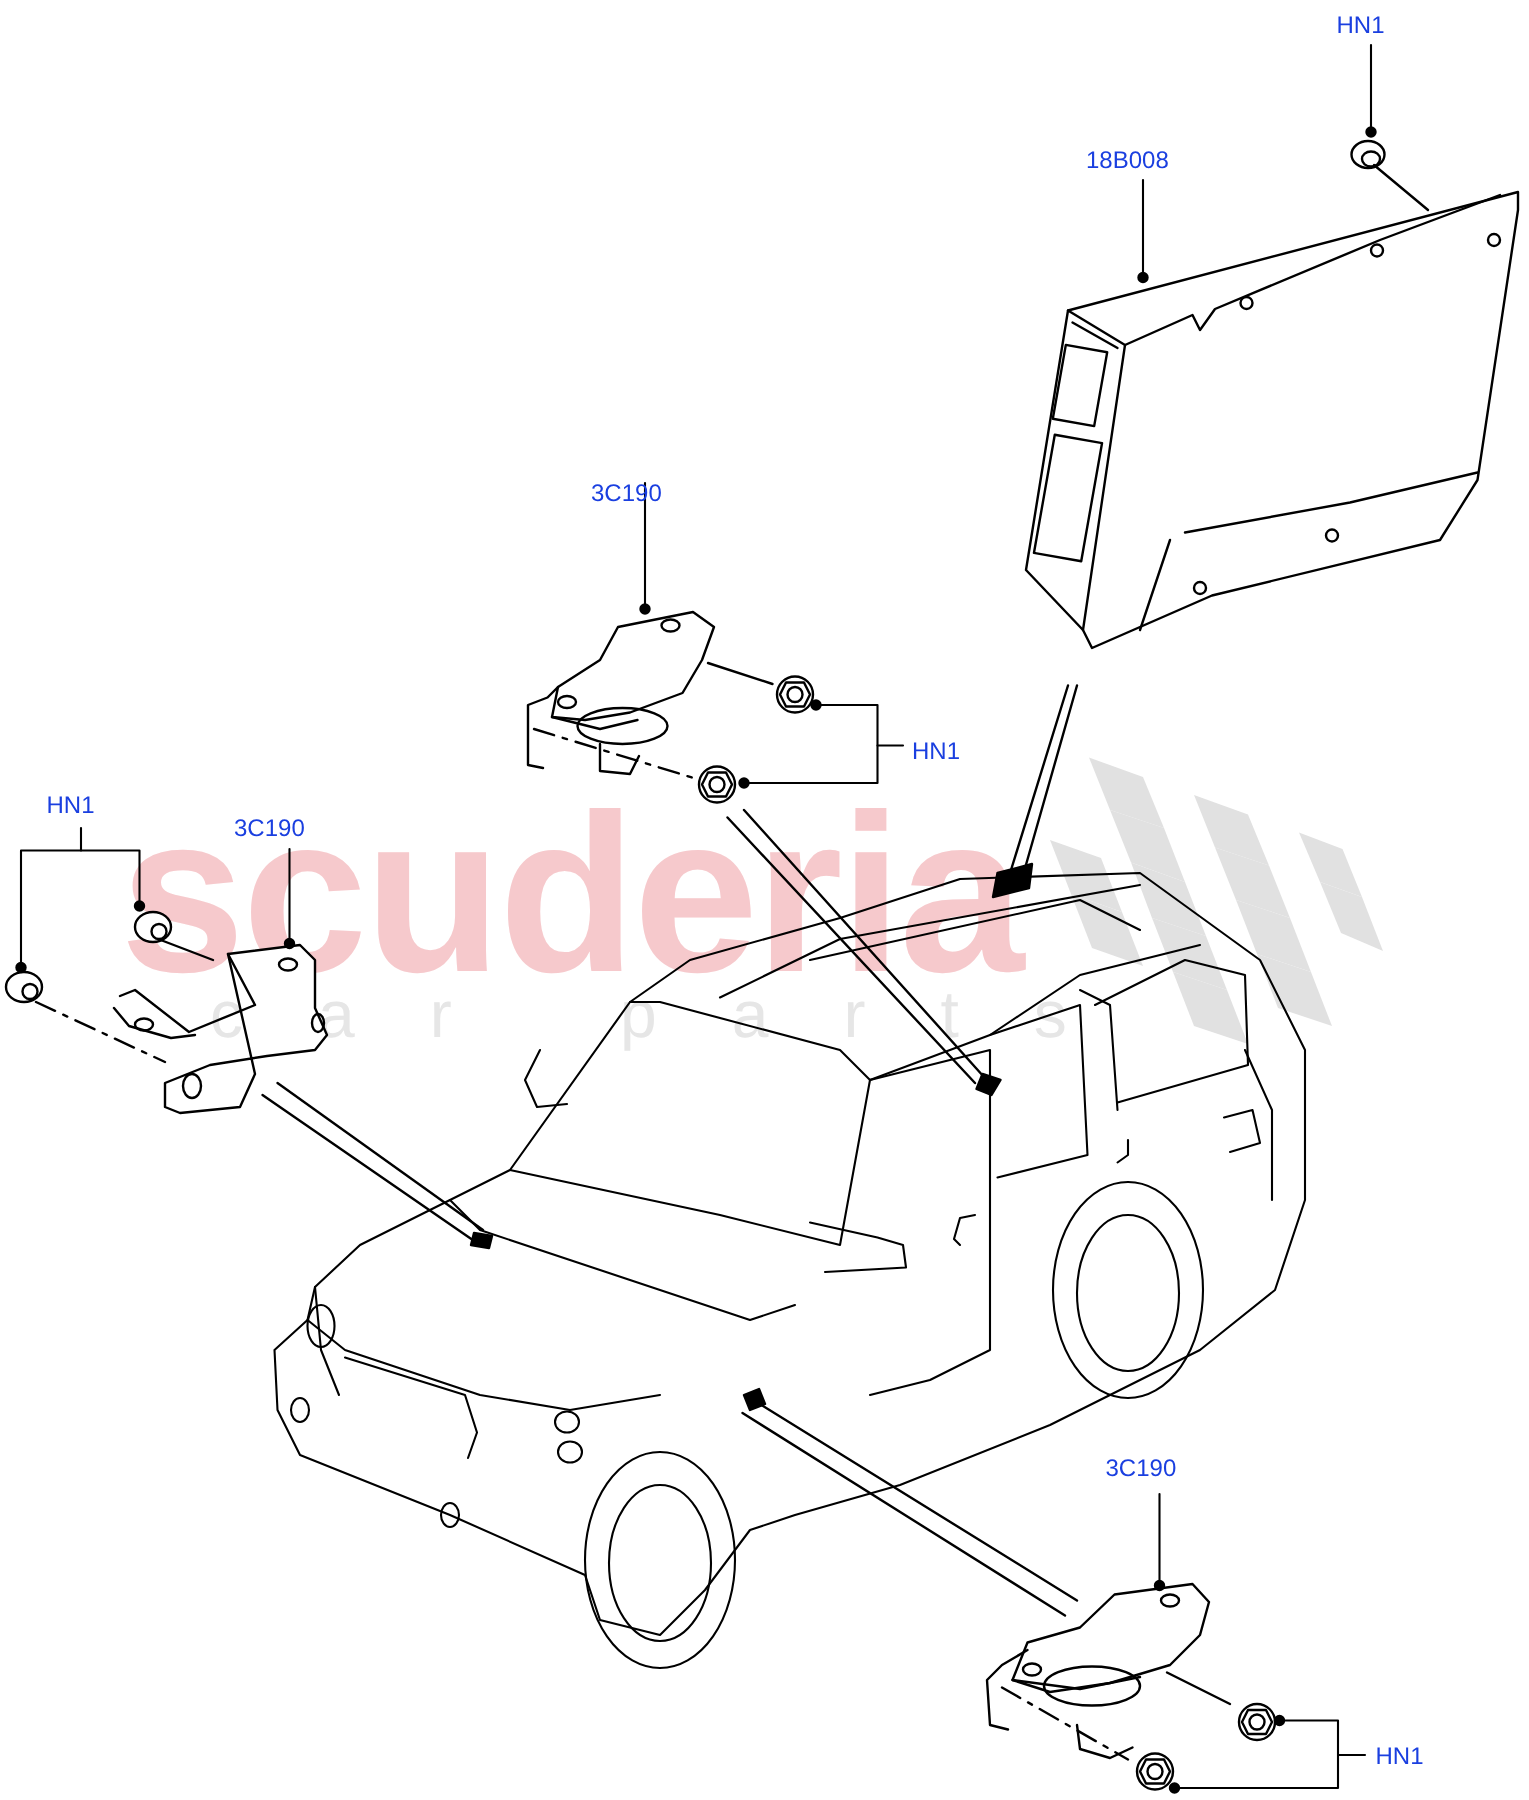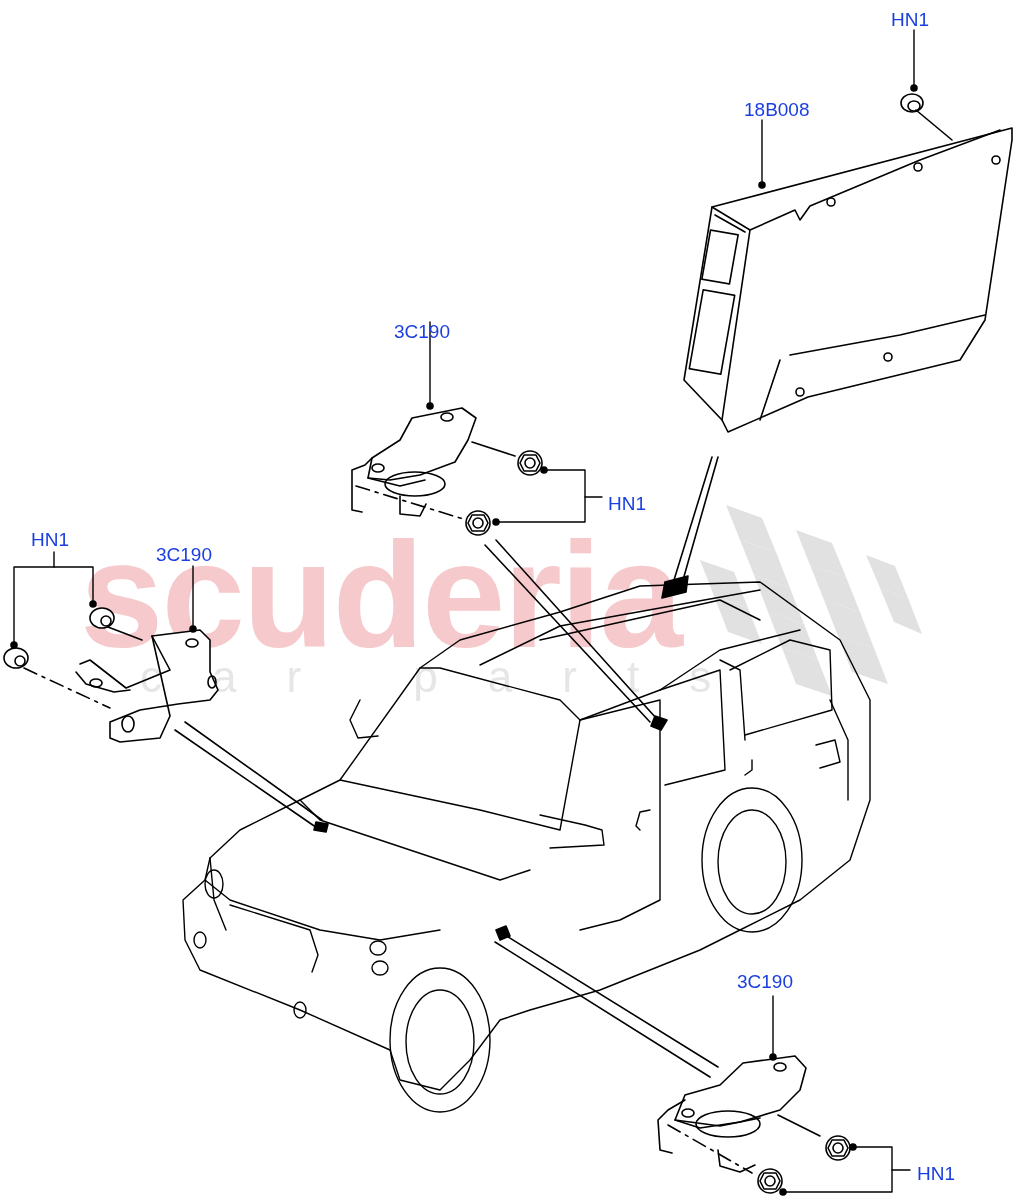--- a/index.html
+++ b/index.html
@@ -1,18 +1,18 @@
 <!DOCTYPE html>
 <html><head>
 <meta charset="utf-8">
 <style>
   html, body { margin:0; padding:0; background:#ffffff; }
   body { width:1019px; height:1200px; position:relative; overflow:hidden; font-family:"Liberation Sans", sans-serif; }
   #canvas { position:absolute; left:0; top:0; width:1019px; height:1200px; }
-  .callout { position:absolute; color:#1a3fe0; font-size:19px; font-family:"Liberation Sans", sans-serif; line-height:1; white-space:nowrap; }
+  .callout { position:absolute; color:#1a3fe0; font-size:16px; font-family:"Liberation Sans", sans-serif; line-height:1; white-space:nowrap; }
   .wm-word { position:absolute; color:#f6c9cc; font-size:150px; font-weight:bold; letter-spacing:-2px; font-family:"Liberation Sans", sans-serif; line-height:1; }
   .wm-sub { position:absolute; color:#e6e6e6; font-size:44px; letter-spacing:50px; font-family:"Liberation Sans", sans-serif; line-height:1; }
 </style>
 </head>
 <body>
 
 <div id="canvas">
 
   <div class="wm-word" style="left:80px; top:520px;">scuderia</div>
   <div class="wm-sub" style="left:140px; top:655px;">car parts</div>
@@ -175,21 +175,21 @@
       <circle cx="770" cy="1181" r="12" fill="#fff"></circle>
       <polygon points="764,1173 776,1173 780,1181 776,1189 764,1189 760,1181"></polygon>
       <circle cx="770" cy="1181" r="5"></circle>
       <polyline points="853,1147 892,1147 892,1192 783,1192" stroke-width="1.4"></polyline>
       <line x1="892" y1="1170" x2="910" y2="1170" stroke-width="1.4"></line>
       <circle cx="853" cy="1147" r="3" fill="#000"></circle>
       <circle cx="783" cy="1192" r="3" fill="#000"></circle>
     </g>
   </svg>
 
-  <div class="callout" style="left:744px; top:100px;">18B008</div>
+  <div class="callout" style="left:724px; top:100px;">18B008</div>
   <div class="callout" style="left:891px; top:10px;">HN1</div>
   <div class="callout" style="left:394px; top:322px;">3C190</div>
   <div class="callout" style="left:608px; top:494px;">HN1</div>
   <div class="callout" style="left:31px; top:530px;">HN1</div>
   <div class="callout" style="left:156px; top:545px;">3C190</div>
   <div class="callout" style="left:737px; top:972px;">3C190</div>
   <div class="callout" style="left:917px; top:1164px;">HN1</div>
 
 </div>
 

